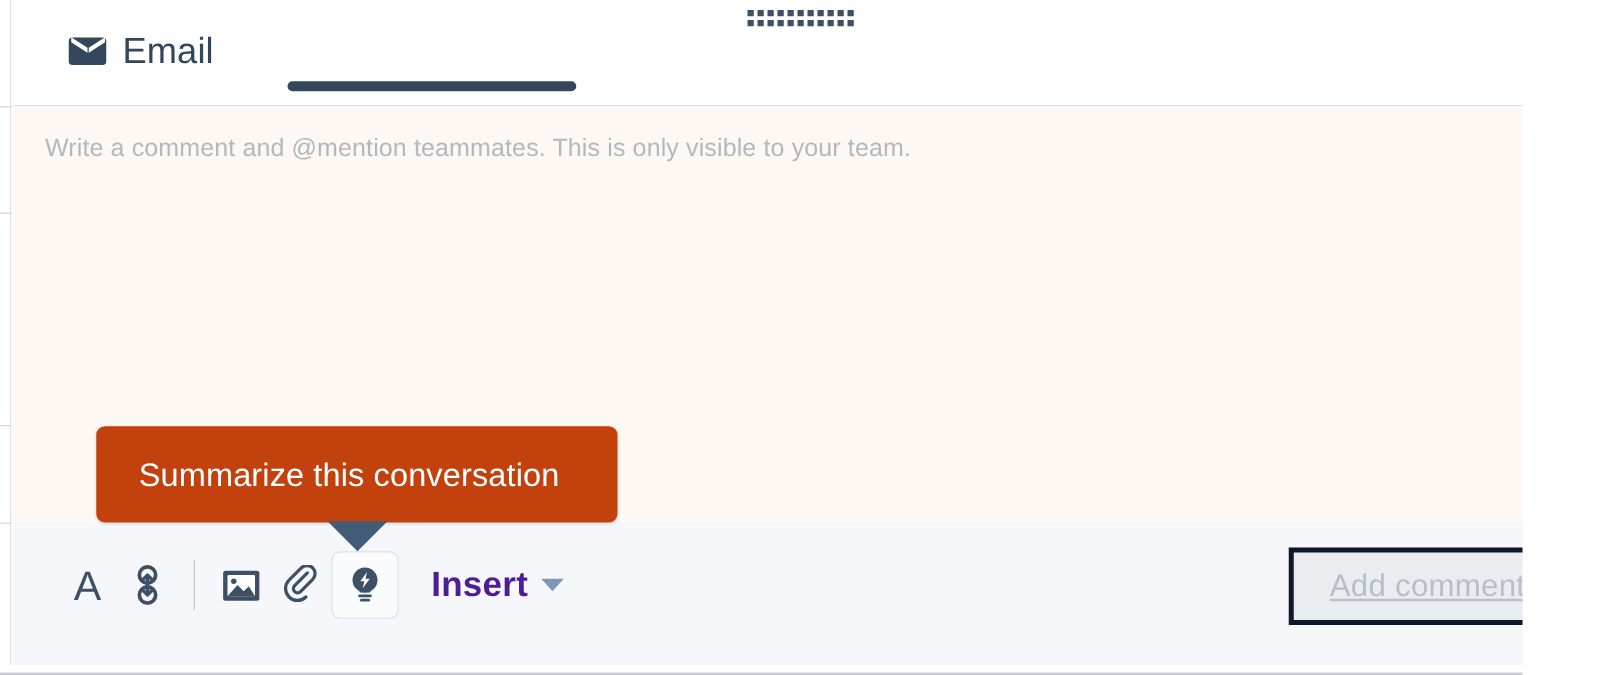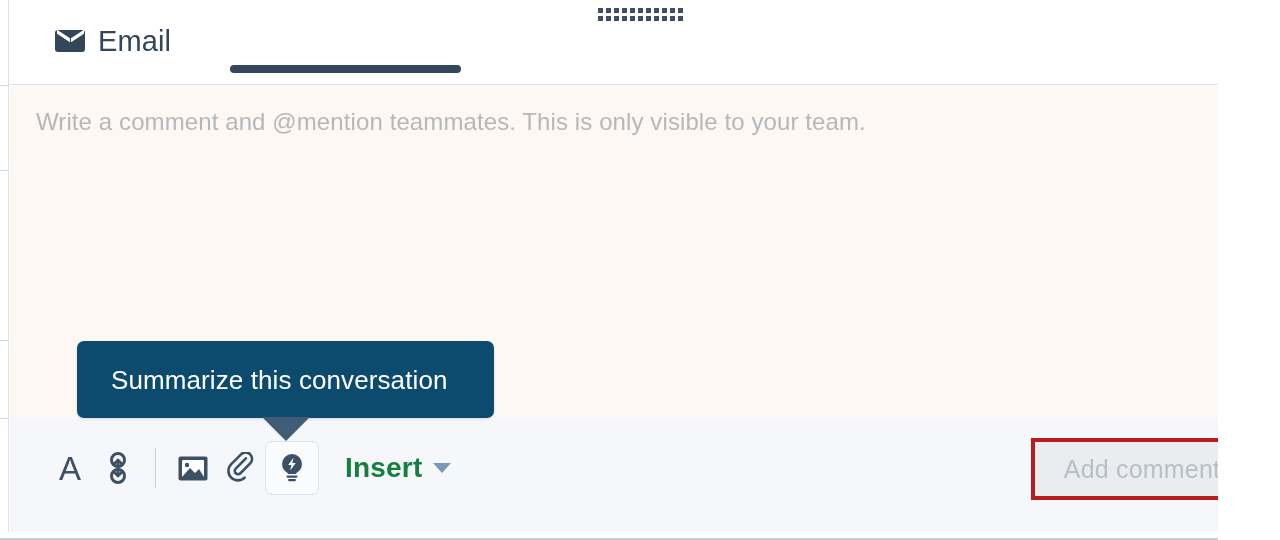--- a/index.html
+++ b/index.html
@@ -145,21 +145,21 @@
     top: 86px;
     width: 1269px;
     height: 332px;
     background: #fdf8f3;
   }
   .placeholder {
     position: absolute;
     left: 26px;
     top: 20px;
     width: 1180px;
-    font-size: 24px;
+    font-size: 20px;
     color: #b3b8bd;
     line-height: 1.3;
     letter-spacing: 0.1px;
     white-space: nowrap;
   }
 
   
   .toolbar {
     position: absolute;
     left: 0;
@@ -216,59 +216,60 @@
     gap: 11px;
     margin-left: 24px;
     cursor: pointer;
     background: none;
     border: none;
     padding: 4px 2px;
   }
   .insert-label {
     font-size: 28px;
     font-weight: bold;
-    color: #15803d;
+    color: #4c1d95;
     letter-spacing: 0.2px;
     line-height: 1;
   }
   .caret-down {
     width: 0; height: 0;
     border-left: 9px solid transparent;
     border-right: 9px solid transparent;
     border-top: 10px solid #7c98b6;
   }
 
   .add-comment-btn {
     position: absolute;
     right: 26px;
     top: 20px;
     width: 222px;
     height: 62px;
     background: #eaedf0;
     color: #b9bfc7;
     font-size: 25px;
-    border: 4px solid #b91c1c;
+    border: 4px solid #0f172a;
     border-radius: 0;
     display: flex;
     align-items: center;
     justify-content: center;
     cursor: default;
     box-sizing: border-box;
     font-family: "Liberation Sans", sans-serif;
     letter-spacing: 0.2px;
+    text-decoration: underline;
   }
 
   
   .tooltip {
     position: absolute;
     left: 77px;
     top: 341px;
     width: 417px;
     height: 77px;
-    background: #0c4a6e;
+    background: #c2410c;
     border-radius: 7px;
     display: flex;
     align-items: center;
     z-index: 40;
     box-shadow: 0 1px 3px rgba(0,0,0,0.12);
   }
   .tooltip-text {
     color: #ffffff;
     font-size: 26px;
     padding-left: 34px;

